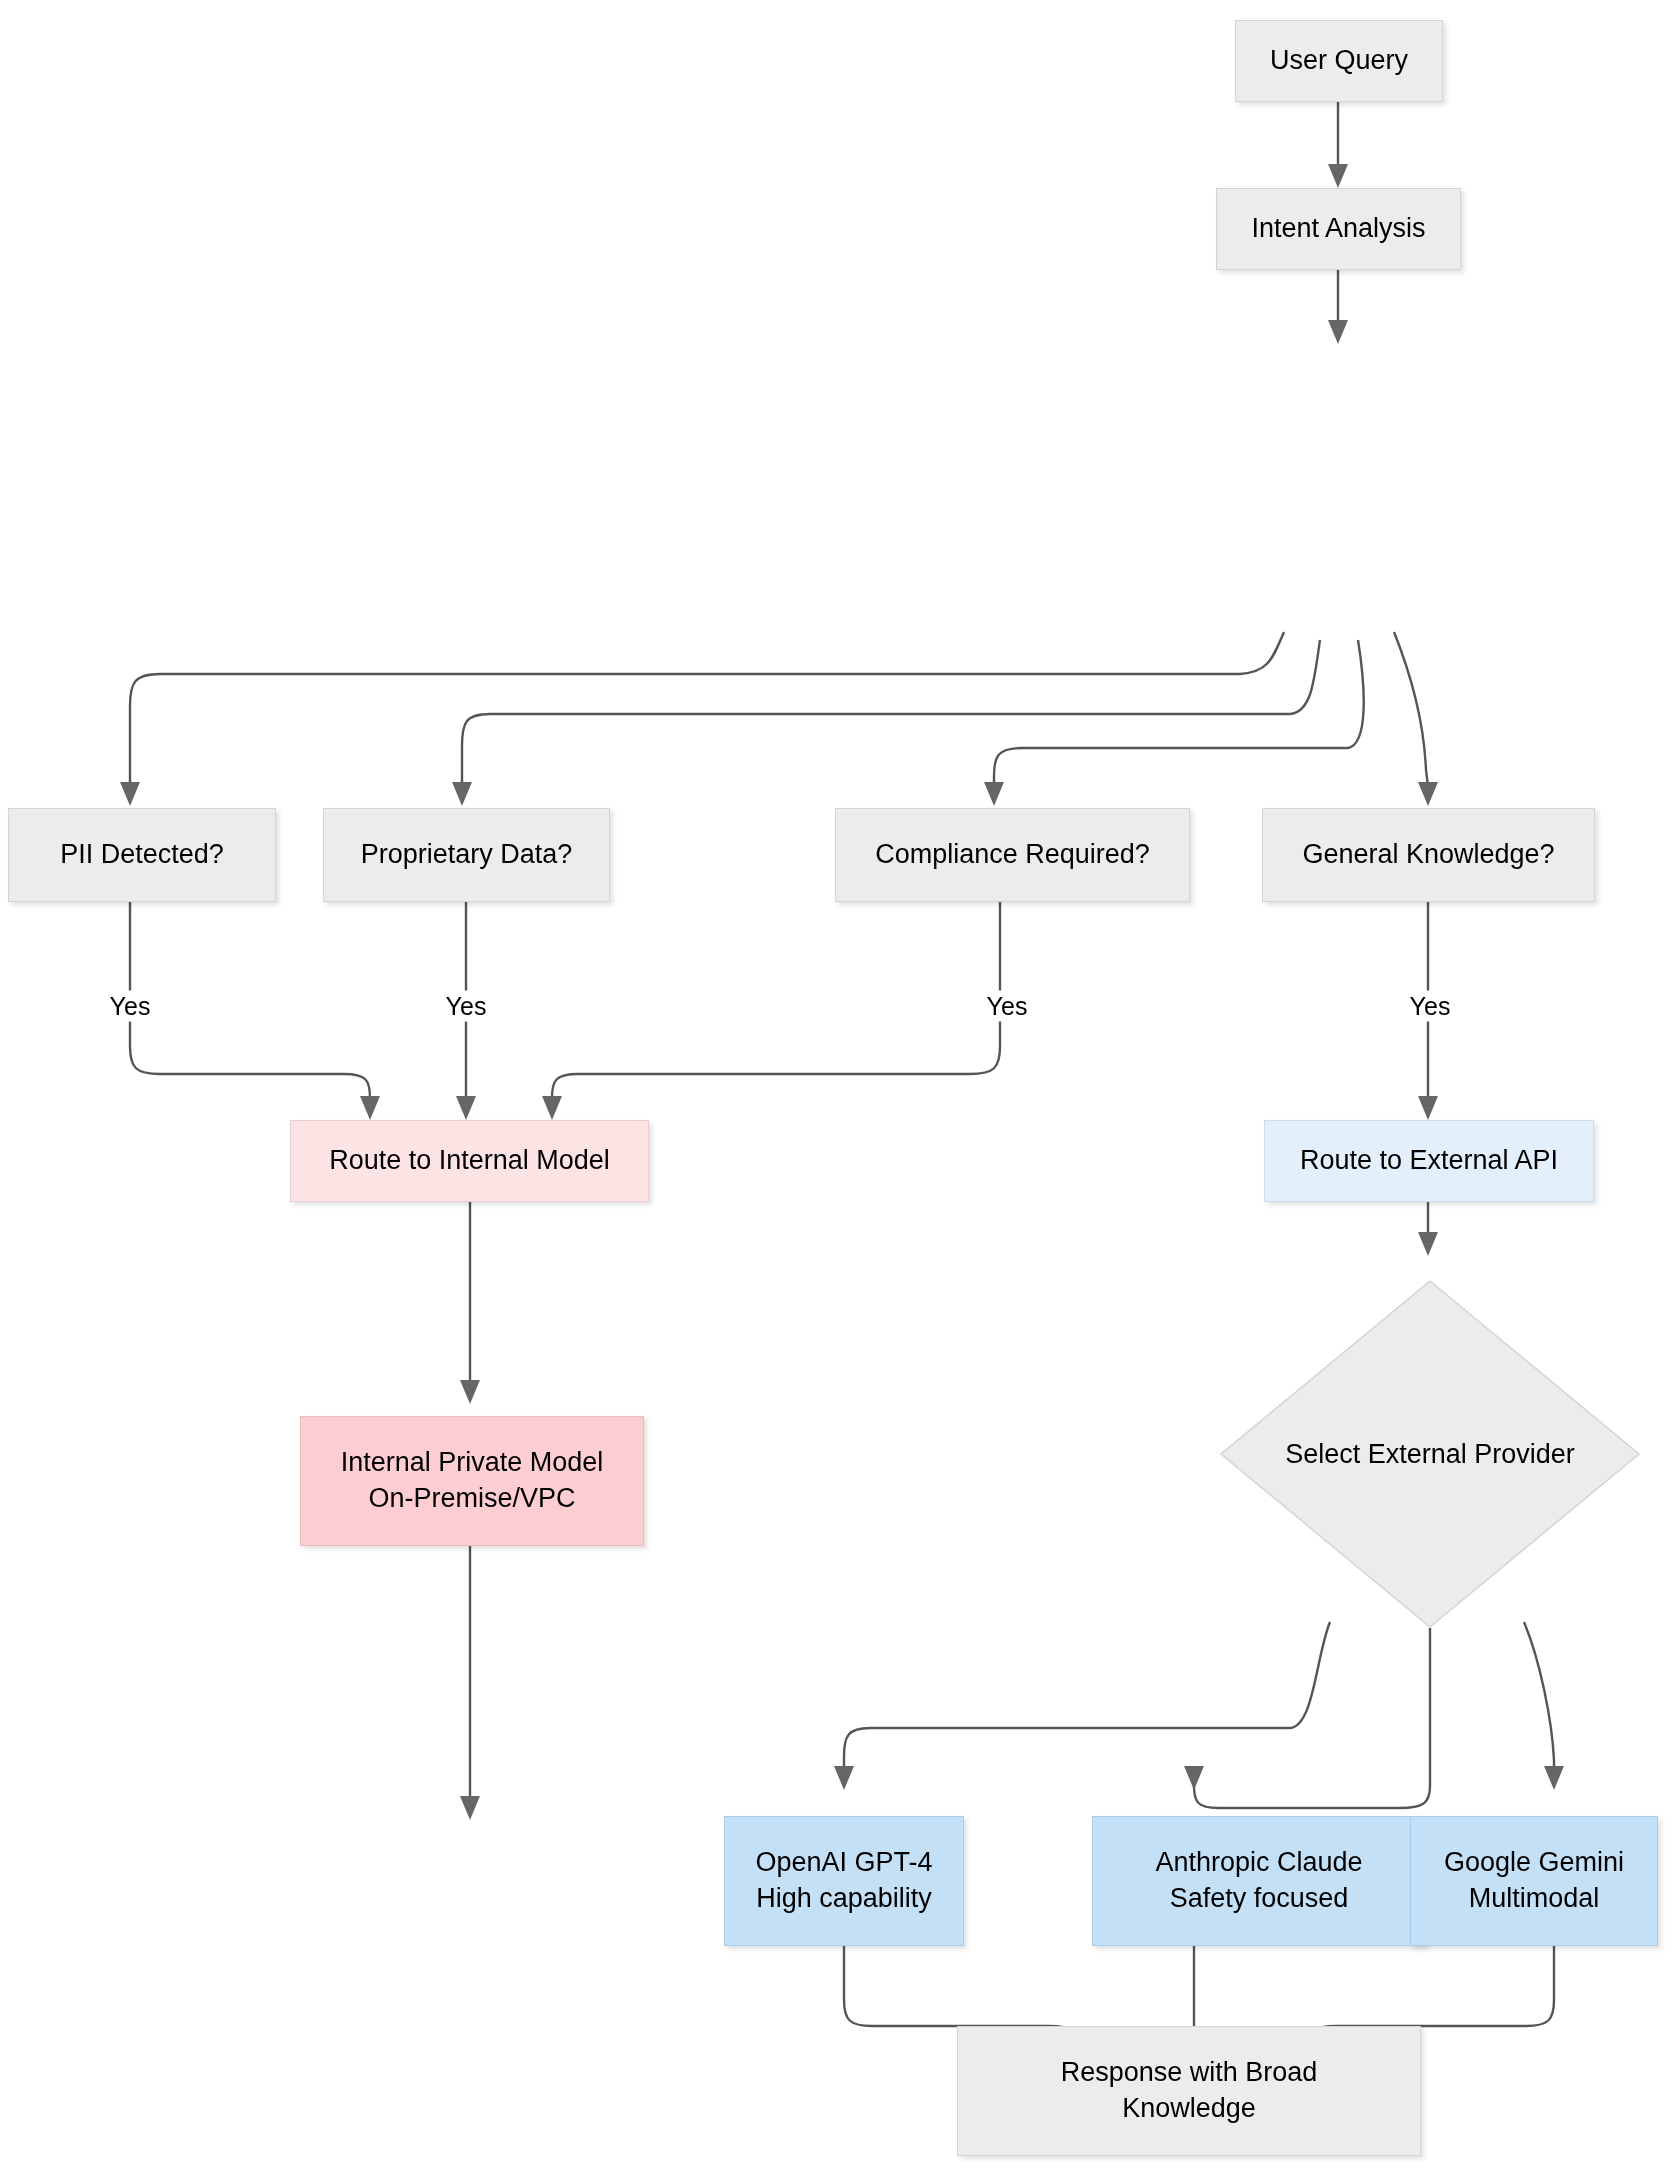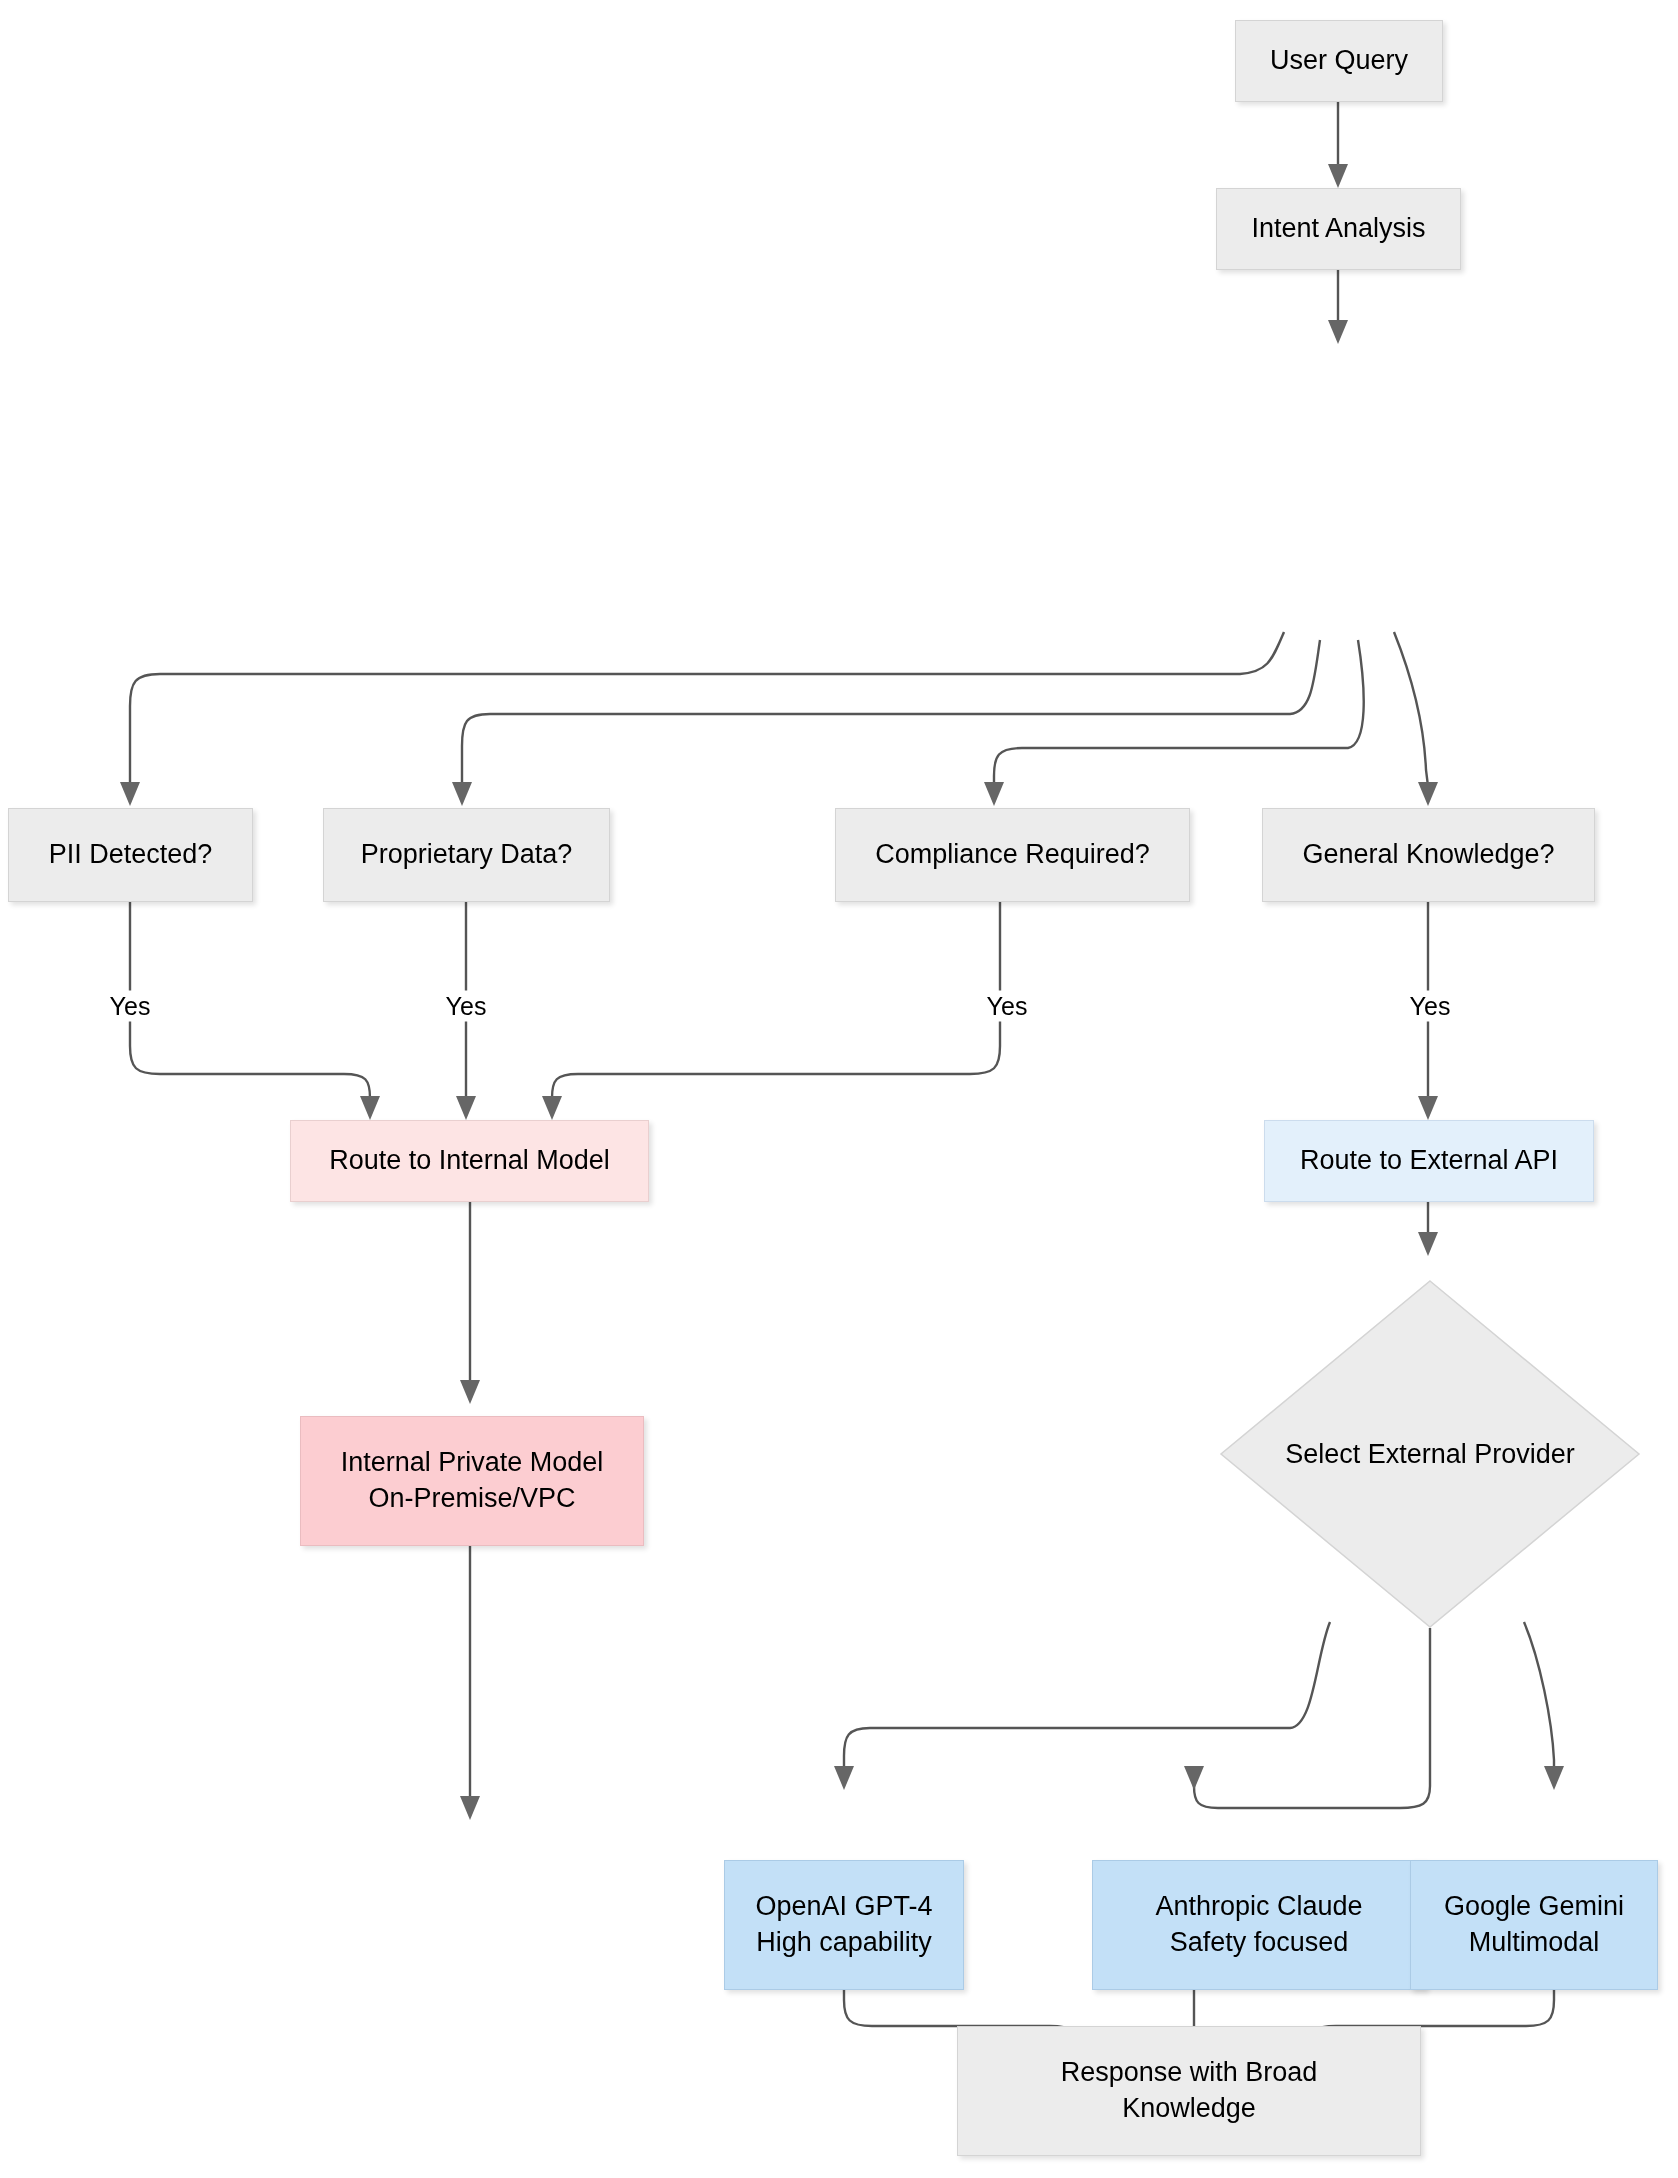--- a/index.html
+++ b/index.html
@@ -40,21 +40,21 @@
     z-index: 3;
   }
   .node .lines {
     padding: 0 14px;
     white-space: pre-line;
   }
   .n-default { background: #ececec; border-color: #d4d4d4; }
   .n-pink-light { background: #fde4e4; border-color: #e9cfcf; }
   .n-pink { background: #fccdd1; border-color: #eabcc0; }
   .n-blue-light { background: #e3f0fb; border-color: #ccdced; }
-  .n-blue { background: #c3e0f7; border-color: #abcbe6; margin-top: 44px; }
+  .n-blue { background: #c3e0f7; border-color: #abcbe6; }
 
   .diamond {
     position: absolute;
     z-index: 3;
     display: flex;
     align-items: center;
     justify-content: center;
   }
   .diamond .shape {
     position: absolute;
@@ -161,21 +161,21 @@
 
   <div class="node n-default" style="left:1235px; top:20px; width:208px; height:82px;">
     <span class="lines">User Query</span>
   </div>
 
   <div class="node n-default" style="left:1216px; top:188px; width:245px; height:82px;">
     <span class="lines">Intent Analysis</span>
   </div>
 
 
-  <div class="node n-default" style="left:8px; top:808px; width:245px; height:94px;">
+  <div class="node n-default" style="left:8px; top:808px; width:268px; height:94px;">
     <span class="lines">PII Detected?</span>
   </div>
 
   <div class="node n-default" style="left:323px; top:808px; width:287px; height:94px;">
     <span class="lines">Proprietary Data?</span>
   </div>
 
   <div class="node n-default" style="left:835px; top:808px; width:355px; height:94px;">
     <span class="lines">Compliance Required?</span>
   </div>

